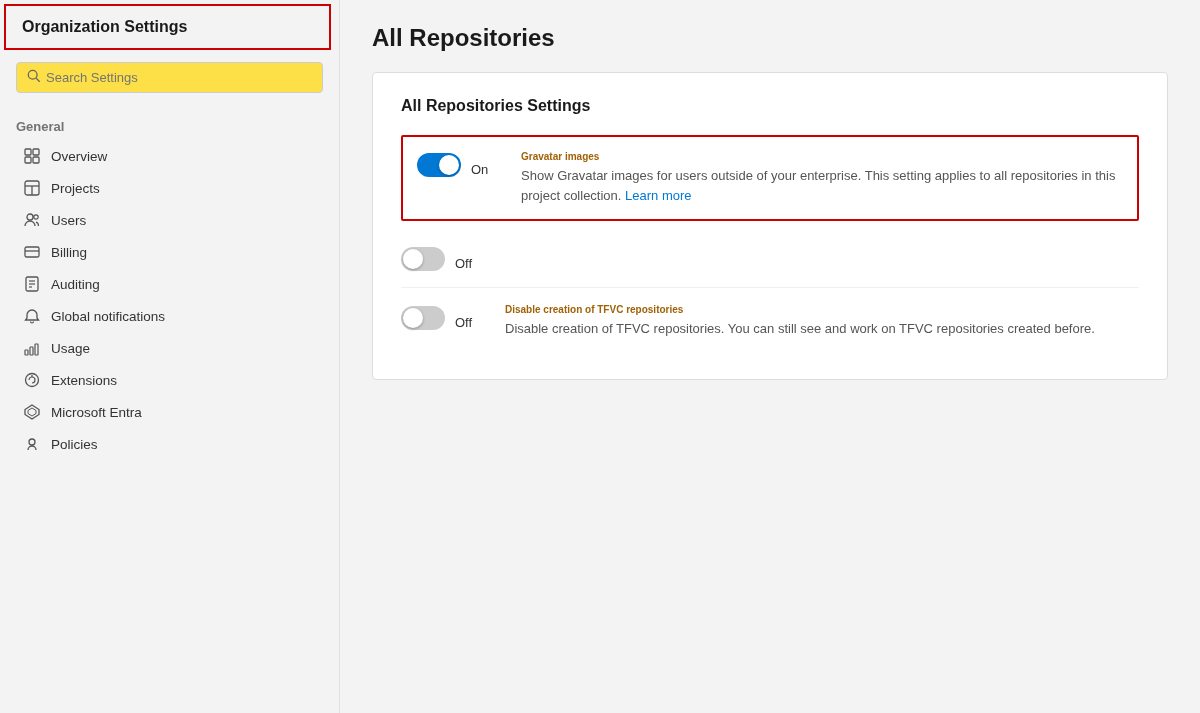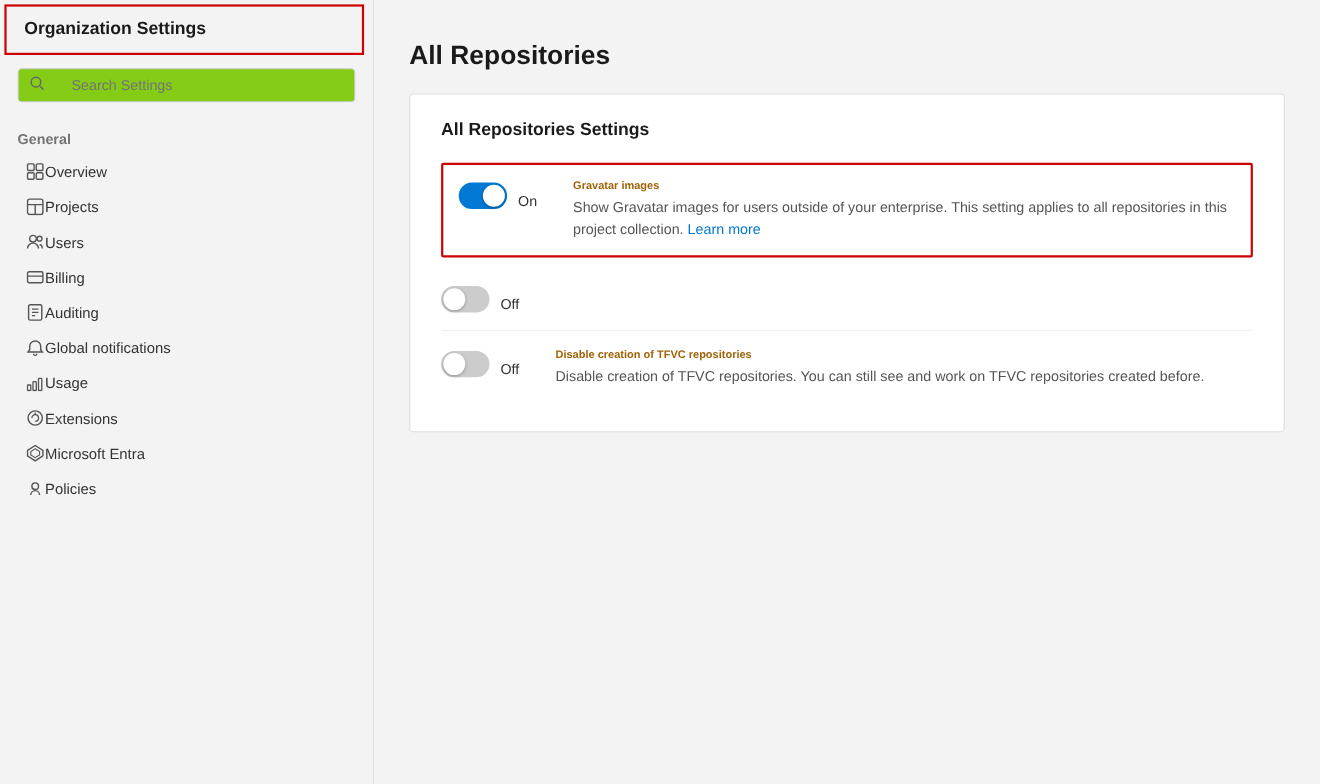--- a/index.html
+++ b/index.html
@@ -32,25 +32,25 @@
       border: 2px solid #cc0000;
       margin: 4px 8px 8px 4px;
       background: #f3f3f3;
       color: #1a1a1a;
     }
 
     .search-box {
       display: flex;
       align-items: center;
       margin: 4px 16px 12px 16px;
-      background: #84cc16;
+      background: #fde047;
       border: 1px solid #ccc;
       border-radius: 4px;
       padding: 6px 10px;
-      gap: 24px;
+      gap: 5px;
     }
     .search-icon-svg {
       color: #666;
       flex-shrink: 0;
     }
     .search-input {
       border: none;
       outline: none;
       background: transparent;
       font-size: 13px;
@@ -62,20 +62,21 @@
       font-size: 13px;
       font-weight: 700;
       color: #737373;
       padding: 10px 16px 6px 16px;
       margin-top: 4px;
     }
 
     .nav-item {
       display: flex;
       align-items: center;
+      gap: 10px;
       padding: 7px 16px 7px 20px;
       cursor: pointer;
       color: #333;
       font-size: 13.5px;
       border-left: 3px solid transparent;
     }
     .nav-icon {
       display: inline-flex;
       align-items: center;
       justify-content: center;
@@ -89,21 +90,20 @@
     .sidebar::-webkit-scrollbar { width: 8px; }
     .sidebar::-webkit-scrollbar-track { background: #f3f3f3; }
     .sidebar::-webkit-scrollbar-thumb { background: #a0a0a0; border-radius: 4px; }
 
     
     .main {
       flex: 1;
       background: #f3f3f3;
       overflow-y: auto;
       padding: 24px 32px;
-      margin-top: 13px;
     }
 
     .page-title {
       font-size: 24px;
       font-weight: 600;
       color: #1a1a1a;
       margin-bottom: 20px;
     }
 
     .settings-card {

